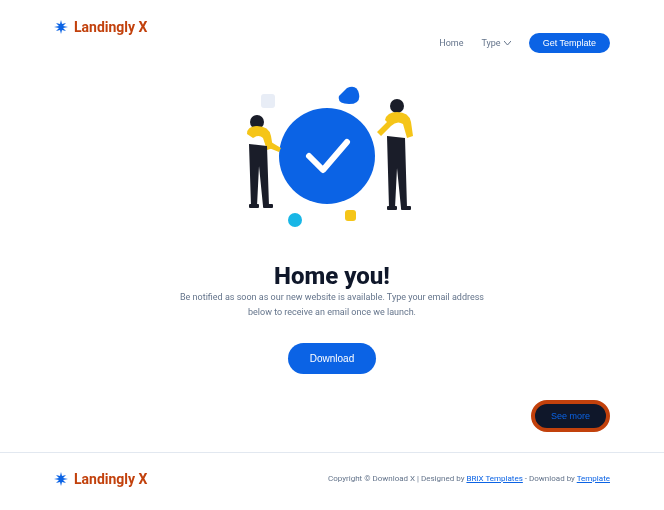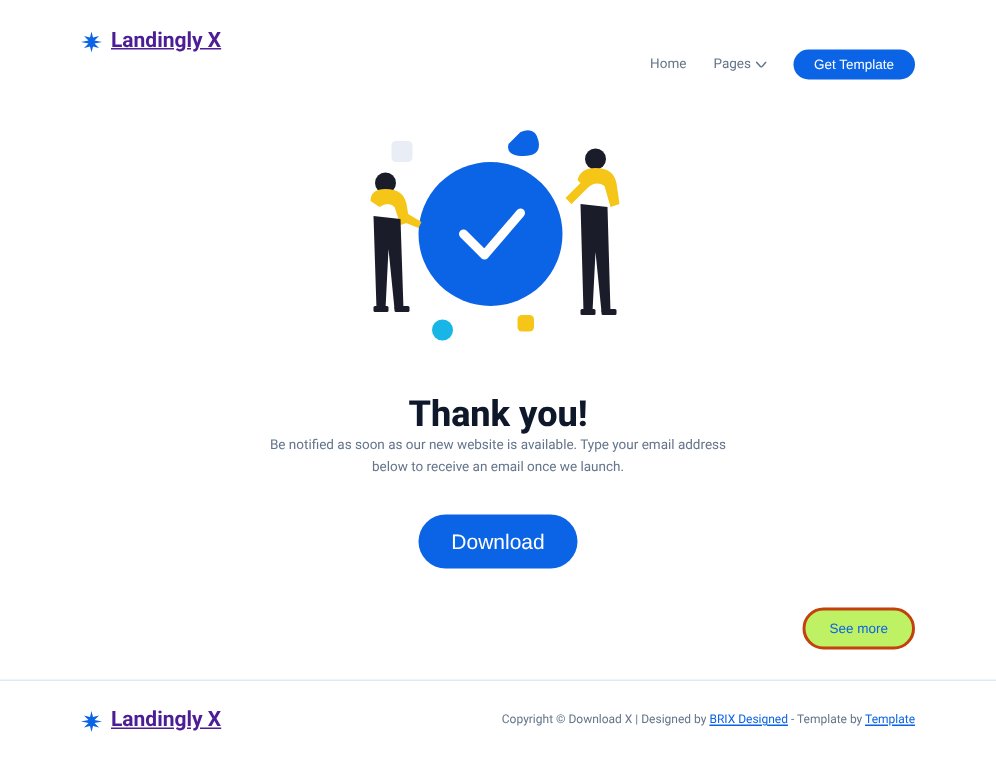--- a/index.html
+++ b/index.html
@@ -16,26 +16,25 @@
 
 .header {
   display: flex;
   align-items: center;
   justify-content: space-between;
   height: 40px;
   padding-top: 14px;
 }
 .logo {
   display: flex;
-  align-items: flex-end;
+  align-items: center;
   gap: 6px;
   font-weight: 700;
   font-size: 14px;
-  color: #4c1d95;
-  text-decoration: underline;
+  color: #c2410c;
 }
 .logo-mark {
   position: relative;
   width: 14px;
   height: 14px;
 }
 .logo-mark svg { display: block; }
 .nav {
   display: flex;
   align-items: center;
@@ -82,35 +81,35 @@
   font-size: 9px;
   color: #64748b;
   margin-top: 0;
   line-height: 1.7;
 }
 .btn-download {
   background: #0b63e5;
   color: #fff;
   border: none;
   border-radius: 999px;
-  font-size: 14px;
+  font-size: 10px;
   font-weight: 500;
   padding: 10px 22px;
   margin-top: 22px;
   cursor: pointer;
 }
 .see-more-wrap {
   display: flex;
   justify-content: flex-end;
   margin-top: 26px;
 }
 .btn-see-more {
-  background: #bef264;
+  background: #0f172a;
   color: #0b63e5;
-  border: 2px solid #c2410c;
+  border: 4px solid #c2410c;
   border-radius: 999px;
   font-size: 9px;
   padding: 7px 16px;
   cursor: pointer;
 }
 
 
 .footer-rule {
   border-top: 1px solid #e2e8f0;
   margin-top: 20px;
@@ -139,21 +138,21 @@
       <span class="logo-mark">
         <svg width="14" height="14" viewBox="0 0 14 14">
           <path d="M7 0 L8 4 L12 3 L9 6 L14 7 L9 8 L12 11 L8 10 L7 14 L6 10 L2 11 L5 8 L0 7 L5 6 L2 3 L6 4 Z" fill="#0b63e5"></path>
         </svg>
       </span>
       <span>Landingly X</span>
     </div>
     <nav class="nav">
       <span class="nav-link">Home</span>
       <span class="nav-link">
-        <span>Pages</span>
+        <span>Type</span>
         <svg width="7" height="4" viewBox="0 0 7 4">
             <path d="M0 0 L3.5 4 L7 0" fill="none" stroke="#64748b" stroke-width="1"></path>
           </svg>
       </span>
       <button class="btn-primary">Get Template</button>
     </nav>
   </header>
 
   <main class="main">
     <div class="illustration">
@@ -180,21 +179,21 @@
         <g>
           <circle cx="168" cy="20" r="7" fill="#1a1d29"></circle>
           <path d="M156 34 Q158 26 168 26 Q180 26 182 36 L184 50 L178 52 L174 38 Q168 34 162 40 L152 50 L148 46 L158 36 Z" fill="#f5c518"></path>
           <path d="M158 50 L160 122 L166 122 L168 82 L172 122 L178 122 L176 52 Z" fill="#1a1d29"></path>
           <rect x="158" y="120" width="10" height="4" rx="1" fill="#1a1d29"></rect>
           <rect x="172" y="120" width="10" height="4" rx="1" fill="#1a1d29"></rect>
         </g>
       </svg>
     </div>
 
-    <h1 class="title">Thank you!</h1>
+    <h1 class="title">Home you!</h1>
     <p class="subtitle">
       <span>Be notified as soon as our new website is available. Type your email address</span><br>
       <span>below to receive an email once we launch.</span>
     </p>
     <button class="btn-download">Download</button>
 
     <div class="see-more-wrap">
       <button class="btn-see-more">See more</button>
     </div>
   </main>
@@ -206,16 +205,16 @@
   <footer class="footer">
     <div class="logo">
       <span class="logo-mark">
         <svg width="14" height="14" viewBox="0 0 14 14">
           <path d="M7 0 L8 4 L12 3 L9 6 L14 7 L9 8 L12 11 L8 10 L7 14 L6 10 L2 11 L5 8 L0 7 L5 6 L2 3 L6 4 Z" fill="#0b63e5"></path>
         </svg>
       </span>
       <span>Landingly X</span>
     </div>
     <div class="footer-text">
-      <span>Copyright © Download X | Designed by </span><a href="#">BRIX Designed</a><span> - Template by </span><a href="#">Template</a>
+      <span>Copyright © Download X | Designed by </span><a href="#">BRIX Templates</a><span> - Download by </span><a href="#">Template</a>
     </div>
   </footer>
 </div>
 
 </body></html>

